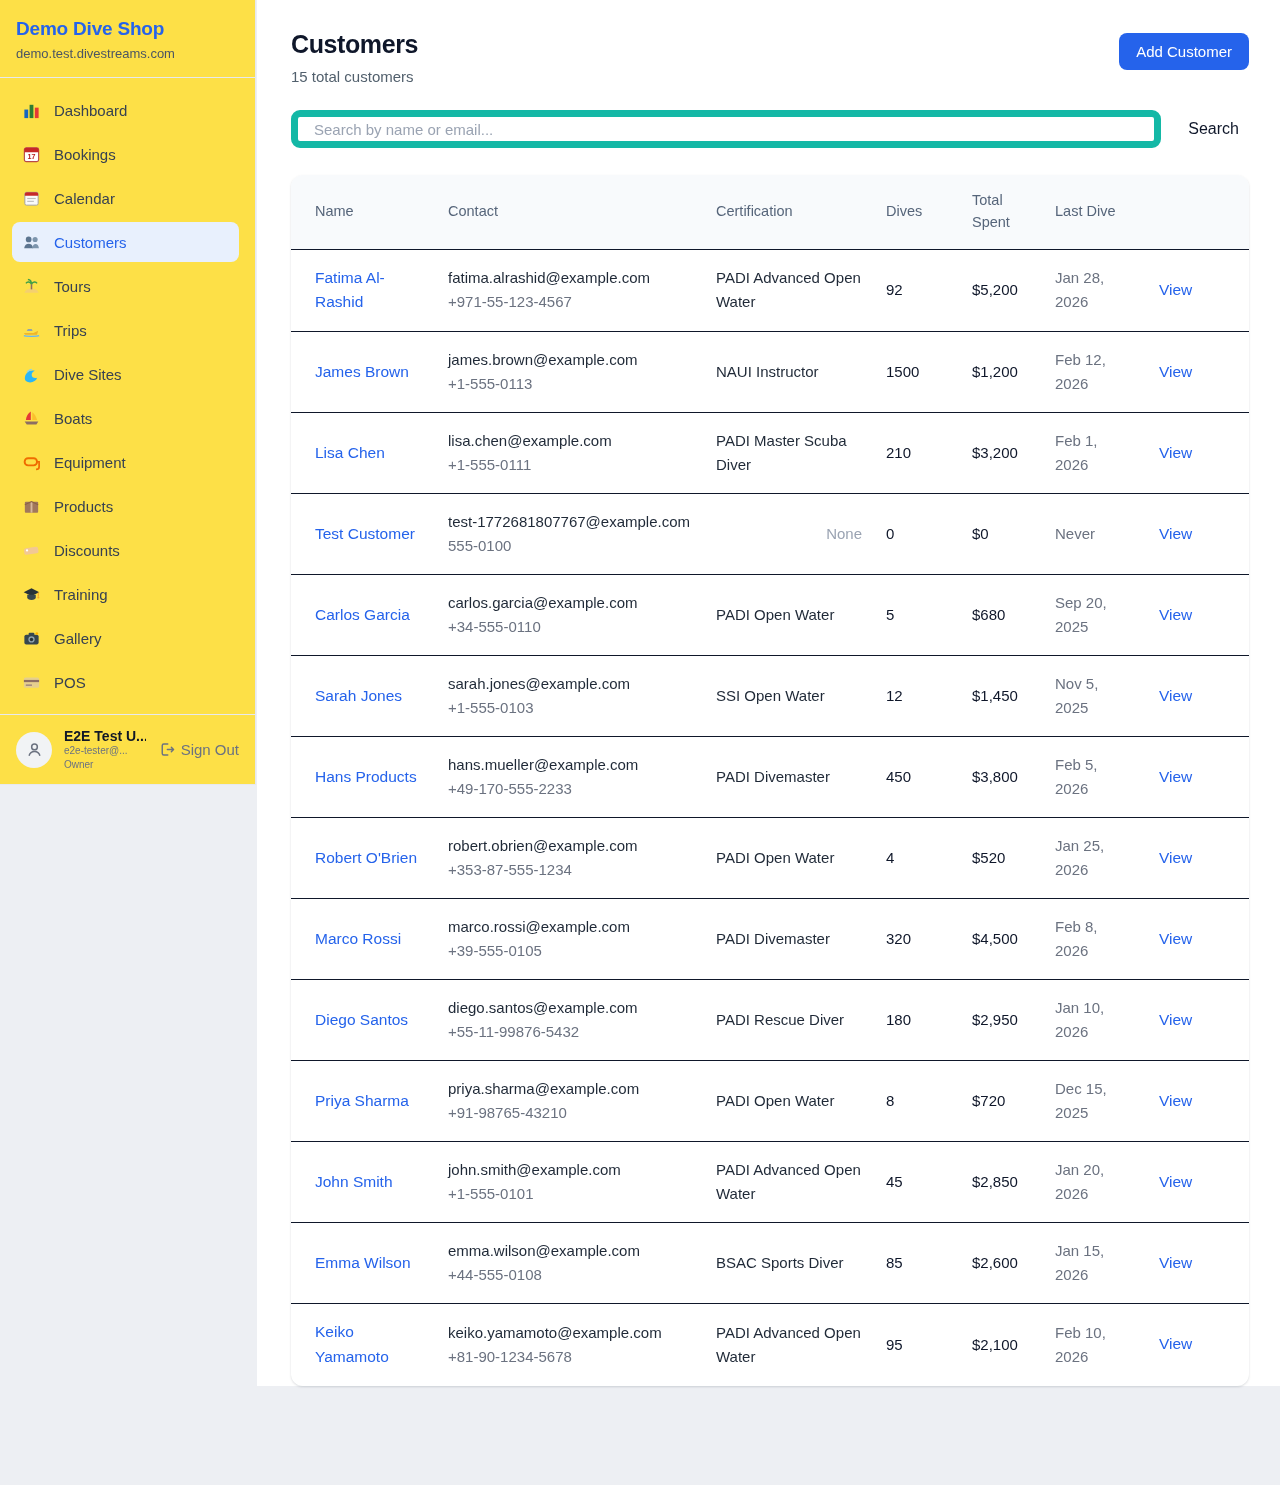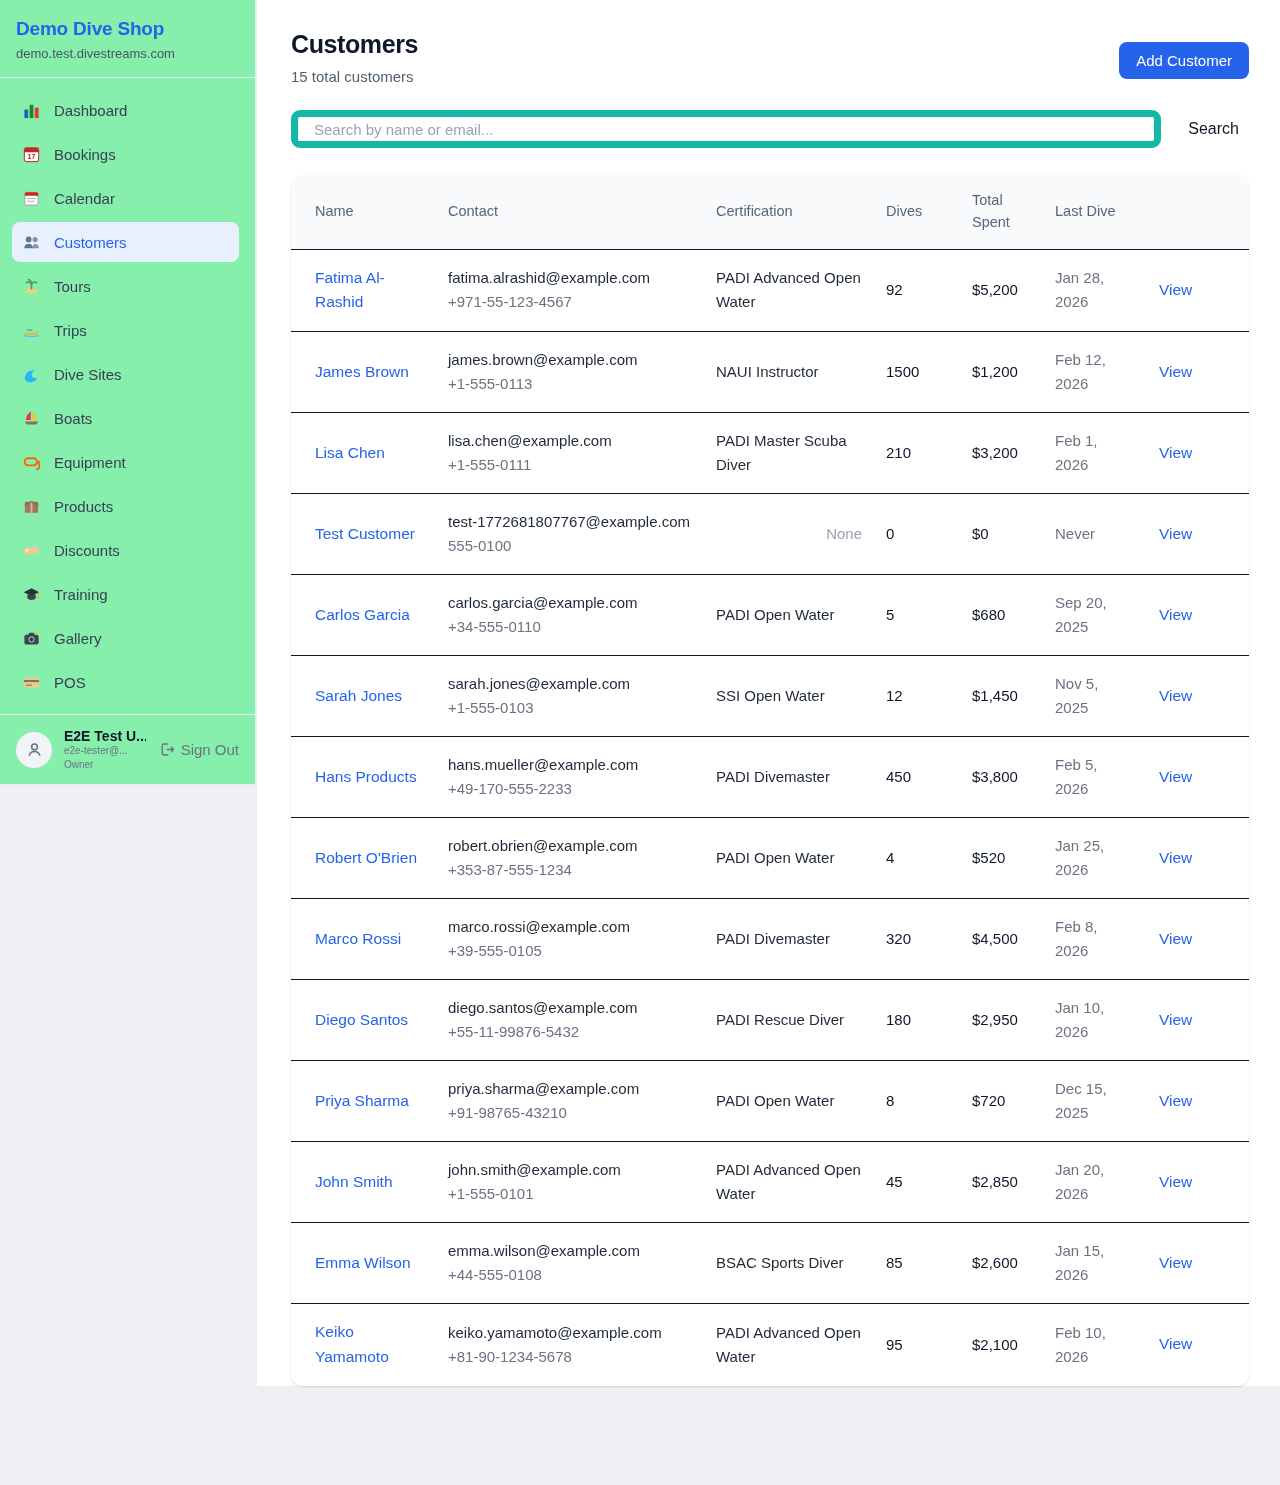--- a/index.html
+++ b/index.html
@@ -9,21 +9,21 @@
     background:#edeff3;
     font-family:"Liberation Sans", sans-serif;
     color:#1f2937;
     overflow:hidden;
   }
   svg.defs { position:absolute; width:0; height:0; }
 
   
   .sidebar {
     position:absolute; top:0; left:0; width:256px;
-    background:#86efac;
+    background:#fde047;
     border-right:1px solid #e7e9ee;
     border-bottom:1px solid #e7e9ee;
   }
   .brand { padding:18px 16px 16px 16px; border-bottom:1px solid #e7e9ee; cursor:pointer; }
   .brand-name { font-size:19px; font-weight:700; color:#2563eb; letter-spacing:-0.2px; }
   .brand-domain { font-size:13px; color:#4b5563; margin-top:6px; }
   .nav { padding:12px 16px 8px 12px; }
   .nav-item {
     display:flex; align-items:center; gap:13px;
     height:40px; padding:0 10px; margin-bottom:4px;
@@ -56,21 +56,21 @@
     background:#ffffff;
     padding:30px 31px 0 34px;
   }
   .page-header { display:flex; justify-content:space-between; align-items:flex-start; }
   .page-title { font-size:25px; font-weight:700; color:#0f172a; letter-spacing:-0.4px; }
   .page-subtitle { font-size:15px; color:#52606d; margin-top:9px; }
   .btn-primary {
     background:#2563eb; color:#ffffff; border:none; border-radius:8px;
     font-family:"Liberation Sans", sans-serif;
     font-size:15px; font-weight:500; padding:0 17px; height:37px;
-    margin-top:12px; cursor:pointer;
+    margin-top:3px; cursor:pointer;
   }
   .search-row { margin-top:25px; display:flex; align-items:center; }
   .search-input {
     flex:1 1 auto; height:38px;
     border:7px solid #14b8a6; border-radius:9px;
     padding:0 16px; font-size:15px; color:#1f2937; background:#fff;
     font-family:"Liberation Sans", sans-serif; outline:none;
   }
   .search-input::placeholder { color:#9aa3b2; }
   .search-btn {

